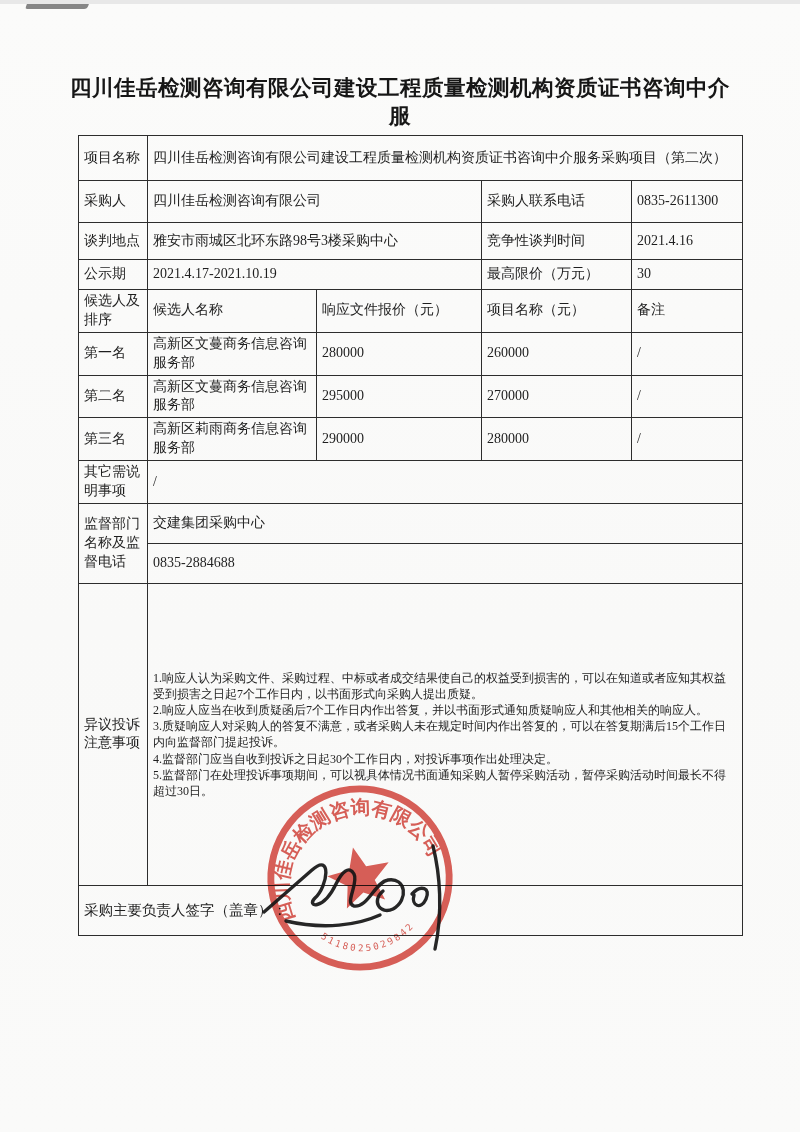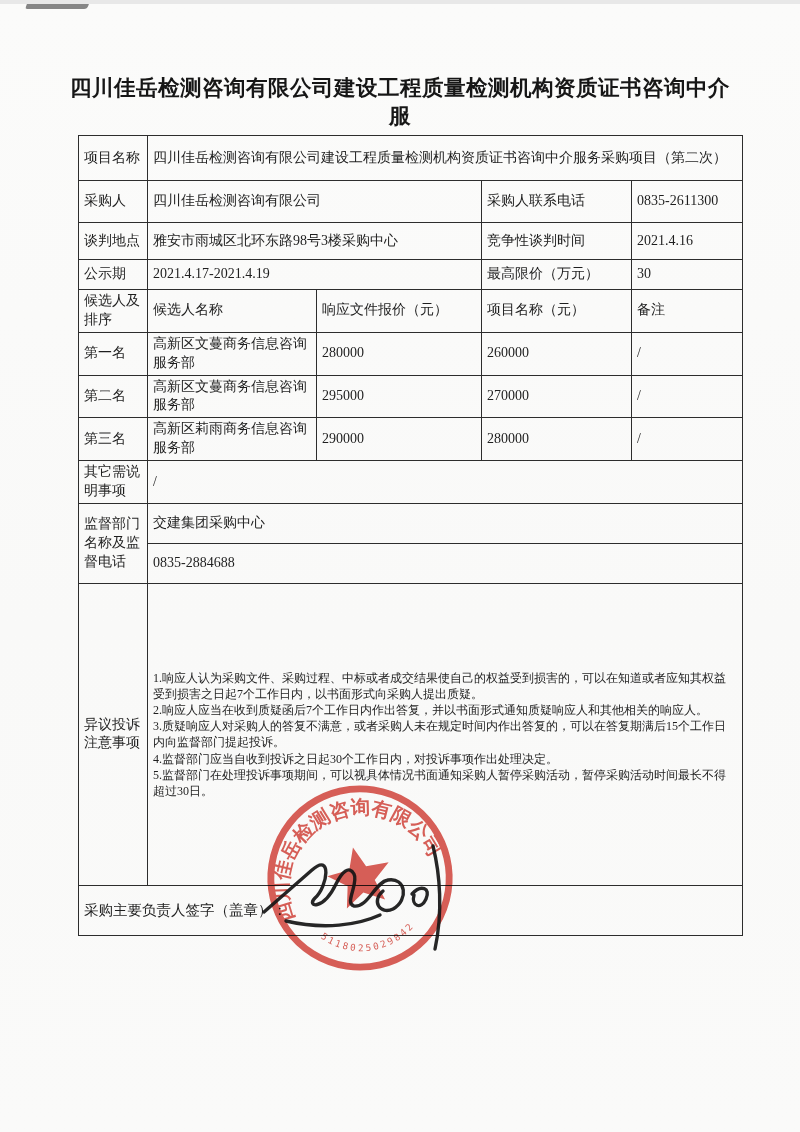--- a/index.html
+++ b/index.html
@@ -105,21 +105,21 @@
 
     <tr class="r-place">
       <td>谈判地点</td>
       <td colspan="2">雅安市雨城区北环东路98号3楼采购中心</td>
       <td>竞争性谈判时间</td>
       <td>2021.4.16</td>
     </tr>
 
     <tr class="r-period">
       <td>公示期</td>
-      <td colspan="2">2021.4.17-2021.4.19</td>
+      <td colspan="2">2021.4.17-2021.10.19</td>
       <td>最高限价（万元）</td>
       <td>30</td>
     </tr>
 
     <tr class="r-chead">
       <td class="cell-left">候选人及排序</td>
       <td>候选人名称</td>
       <td>响应文件报价（元）</td>
       <td>项目名称（元）</td>
       <td>备注</td>

